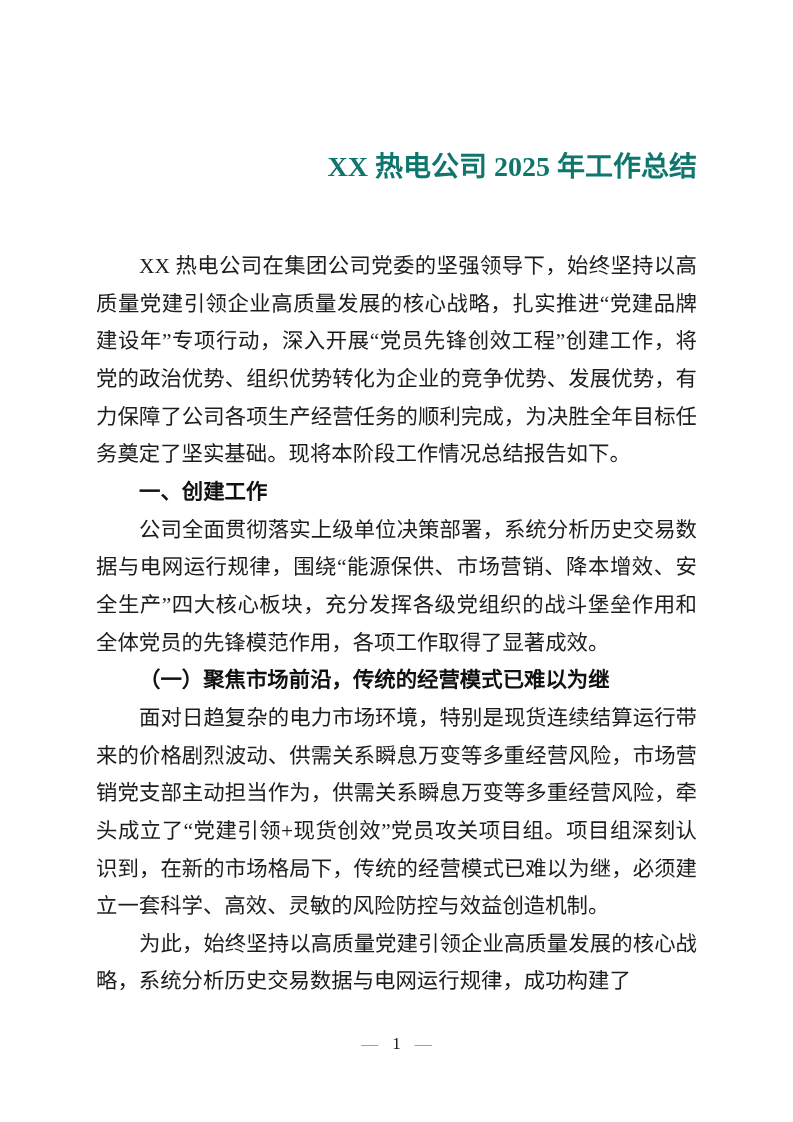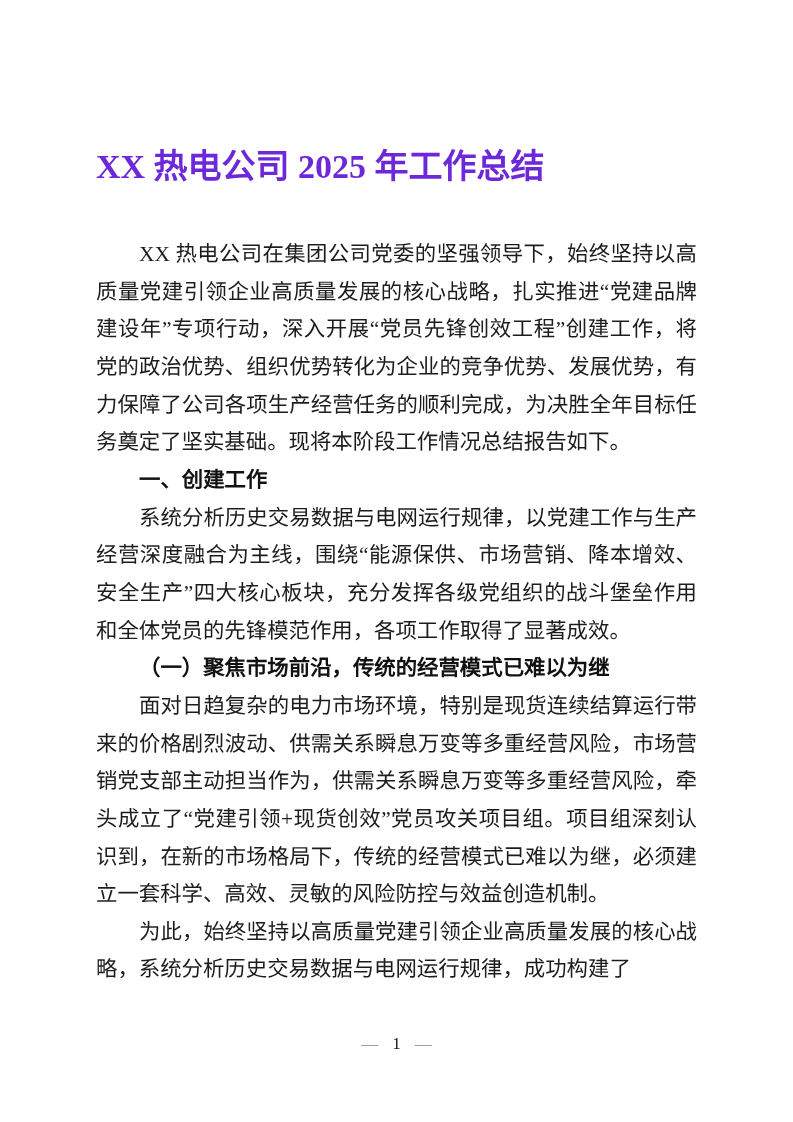--- a/index.html
+++ b/index.html
@@ -15,29 +15,29 @@
     overflow: hidden;
     font-family: "Liberation Serif", "DejaVu Serif", serif;
     color: #1c1c1c;
     box-sizing: border-box;
   }
   .content {
     margin: 0 96px;
   }
   .doc-title {
     padding-top: 144px;
-    font-size: 34px;
+    font-size: 28px;
     line-height: 46px;
     font-weight: 700;
-    text-align: left;
-    color: #6d28d9;
+    text-align: right;
+    color: #0f766e;
     white-space: nowrap;
   }
   .doc-body {
-    margin-top: 46px;
+    margin-top: 58px;
     font-size: 21.4px;
     line-height: 37.65px;
     text-align: justify;
     text-justify: inter-character;
   }
   .doc-body p,
   .doc-body .heading-l1,
   .doc-body .heading-l2 {
     margin: 0;
     padding: 0;
@@ -72,21 +72,21 @@
   <div class="content">
 
     <div class="doc-title">XX 热电公司 2025 年工作总结</div>
 
     <div class="doc-body">
 
       <p>XX 热电公司在集团公司党委的坚强领导下，始终坚持以高质量党建引领企业高质量发展的核心战略，扎实推进“党建品牌建设年”专项行动，深入开展“党员先锋创效工程”创建工作，将党的政治优势、组织优势转化为企业的竞争优势、发展优势，有力保障了公司各项生产经营任务的顺利完成，为决胜全年目标任务奠定了坚实基础。现将本阶段工作情况总结报告如下。</p>
 
       <div class="heading-l1">一、创建工作</div>
 
-      <p>系统分析历史交易数据与电网运行规律，以党建工作与生产经营深度融合为主线，围绕“能源保供、市场营销、降本增效、安全生产”四大核心板块，充分发挥各级党组织的战斗堡垒作用和全体党员的先锋模范作用，各项工作取得了显著成效。</p>
+      <p>公司全面贯彻落实上级单位决策部署，系统分析历史交易数据与电网运行规律，围绕“能源保供、市场营销、降本增效、安全生产”四大核心板块，充分发挥各级党组织的战斗堡垒作用和全体党员的先锋模范作用，各项工作取得了显著成效。</p>
 
       <div class="heading-l2">（一）聚焦市场前沿，传统的经营模式已难以为继</div>
 
       <p>面对日趋复杂的电力市场环境，特别是现货连续结算运行带来的价格剧烈波动、供需关系瞬息万变等多重经营风险，市场营销党支部主动担当作为，供需关系瞬息万变等多重经营风险，牵头成立了“党建引领+现货创效”党员攻关项目组。项目组深刻认识到，在新的市场格局下，传统的经营模式已难以为继，必须建立一套科学、高效、灵敏的风险防控与效益创造机制。</p>
 
       <p>为此，始终坚持以高质量党建引领企业高质量发展的核心战略，系统分析历史交易数据与电网运行规律，成功构建了</p>
 
     </div>
   </div>
 

